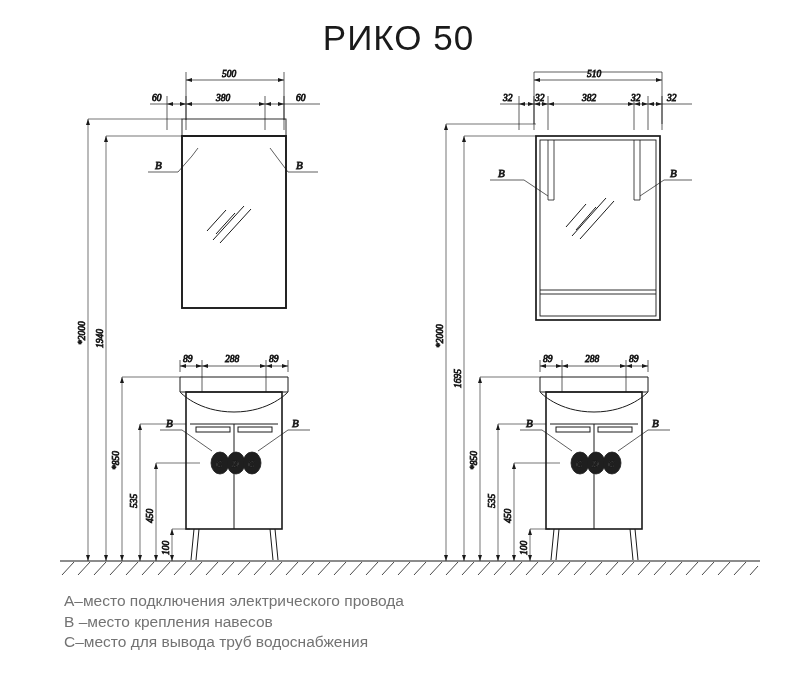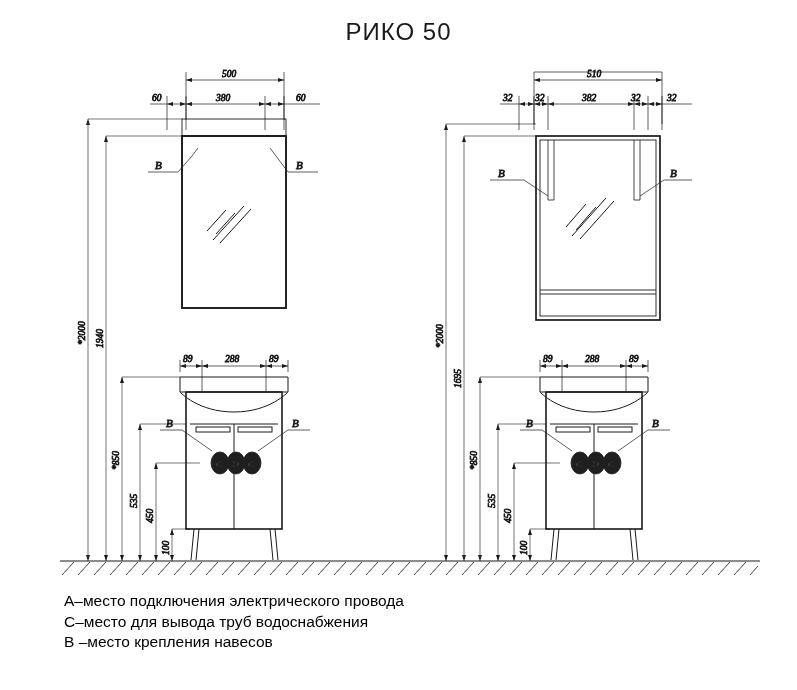--- a/index.html
+++ b/index.html
@@ -10,33 +10,33 @@
     position:relative;
     overflow:hidden;
   }
   #sheet{position:relative;width:797px;height:690px;}
   svg#drawing{position:absolute;left:0;top:0;width:797px;height:690px;}
 
   .title{
     position:absolute;
     left:0;top:18px;width:797px;
     text-align:center;
-    font-size:24px;
+    font-size:35px;
     font-weight:400;
     letter-spacing:1px;
     font-family:"Liberation Sans", sans-serif;
   }
 
   .legend{
     position:absolute;
     left:64px;top:591px;
     font-size:15.5px;
     line-height:20.6px;
     font-family:"Liberation Sans", sans-serif;
-    color:#000000;
+    color:#737373;
     white-space:nowrap;
   }
   .legend div{margin:0;padding:0;}
 
   
   text{font-family:"Liberation Serif", serif;fill:#111;}
   .dim{font-size:9.5px;font-style:italic;font-family:"Liberation Serif", serif;}
   .callout{font-size:11px;font-style:italic;font-family:"Liberation Serif", serif;}
   .marker-label{font-size:9px;font-style:italic;fill:#ffffff;font-family:"Liberation Serif", serif;}
 </style>
@@ -420,17 +420,17 @@
         <text class="dim" x="495" y="508" transform="rotate(-90 495 508)">535</text>
         <text class="dim" x="511" y="523" transform="rotate(-90 511 523)">450</text>
         <text class="dim" x="527" y="555" transform="rotate(-90 527 555)">100</text>
       </g>
 
     </g>
   </svg>
 
   <div class="legend">
     <div>A–место подключения электрического провода</div>
+    <div>B –место крепления навесов</div>
     <div>C–место для вывода труб водоснабжения</div>
-    <div>B –место крепления навесов</div>
   </div>
 
 </div>
 
 </body></html>

